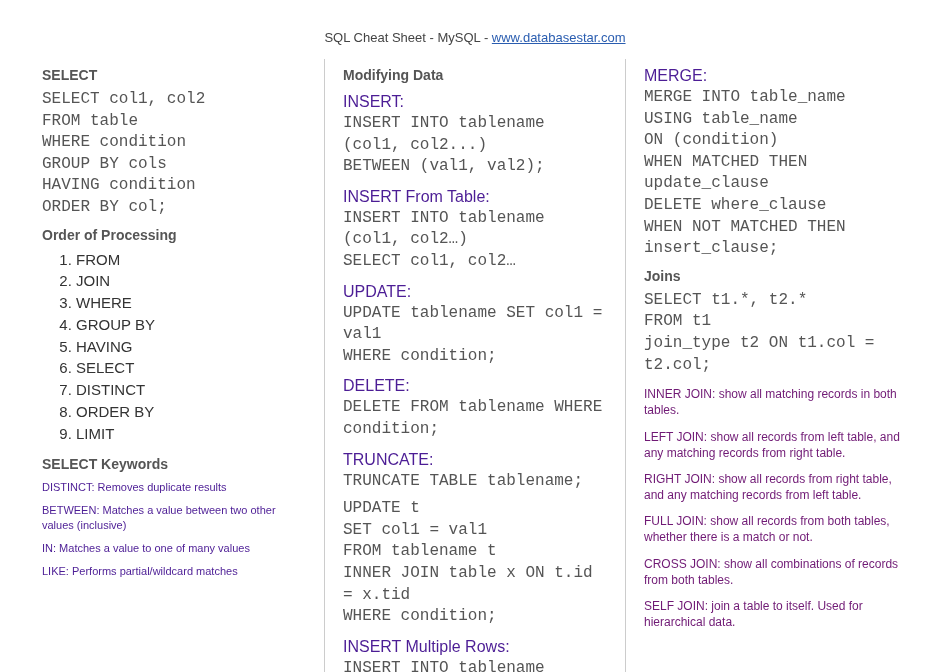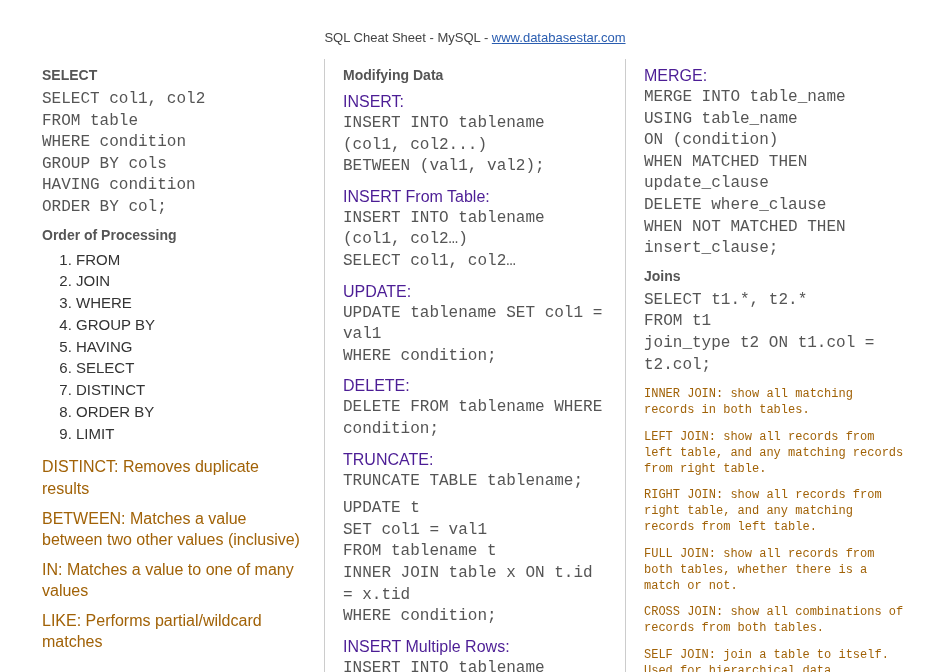--- a/index.html
+++ b/index.html
@@ -48,22 +48,22 @@
     word-wrap: break-word;
     line-height: 1.35;
     margin-bottom: 6px;
   }
   ol {
     margin: 4px 0 12px 34px;
     font-size: 15px;
     color: #333;
     line-height: 1.45;
   }
-  .kw-row { margin: 8px 0; font-size: 16px; color: #a16207; line-height: 1.35; }
-  .join-row { margin: 10px 0; font-size: 12px; color: #a16207; line-height: 1.35; font-family: Liberation Mono, monospace; }
+  .kw-row { margin: 8px 0; font-size: 11px; color: #4c1d95; line-height: 1.35; }
+  .join-row { margin: 10px 0; font-size: 12px; color: #701a75; line-height: 1.35; }
 </style>
 </head>
 <body>
 
 <div class="page-title">
   <span>SQL Cheat Sheet - MySQL - </span><a href="#">www.databasestar.com</a>
 </div>
 
 <div class="columns">
 
@@ -82,20 +82,21 @@
       <li>JOIN</li>
       <li>WHERE</li>
       <li>GROUP BY</li>
       <li>HAVING</li>
       <li>SELECT</li>
       <li>DISTINCT</li>
       <li>ORDER BY</li>
       <li>LIMIT</li>
     </ol>
 
+    <h2>SELECT Keywords</h2>
     <div class="kw-row">DISTINCT: Removes duplicate results</div>
     <div class="kw-row">BETWEEN: Matches a value between two other values (inclusive)</div>
     <div class="kw-row">IN: Matches a value to one of many values</div>
     <div class="kw-row">LIKE: Performs partial/wildcard matches</div>
   </div>
 
   <div class="col">
     <h2>Modifying Data</h2>
 
     <div class="subhead">INSERT:</div>

